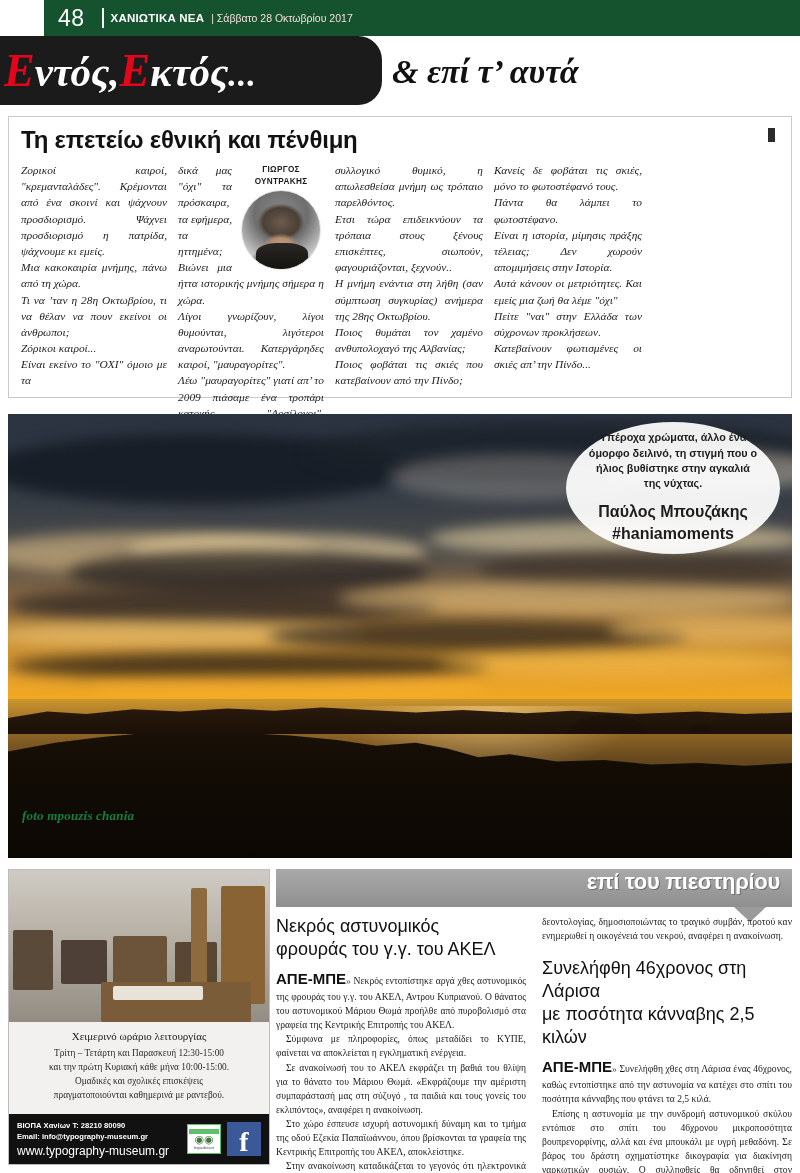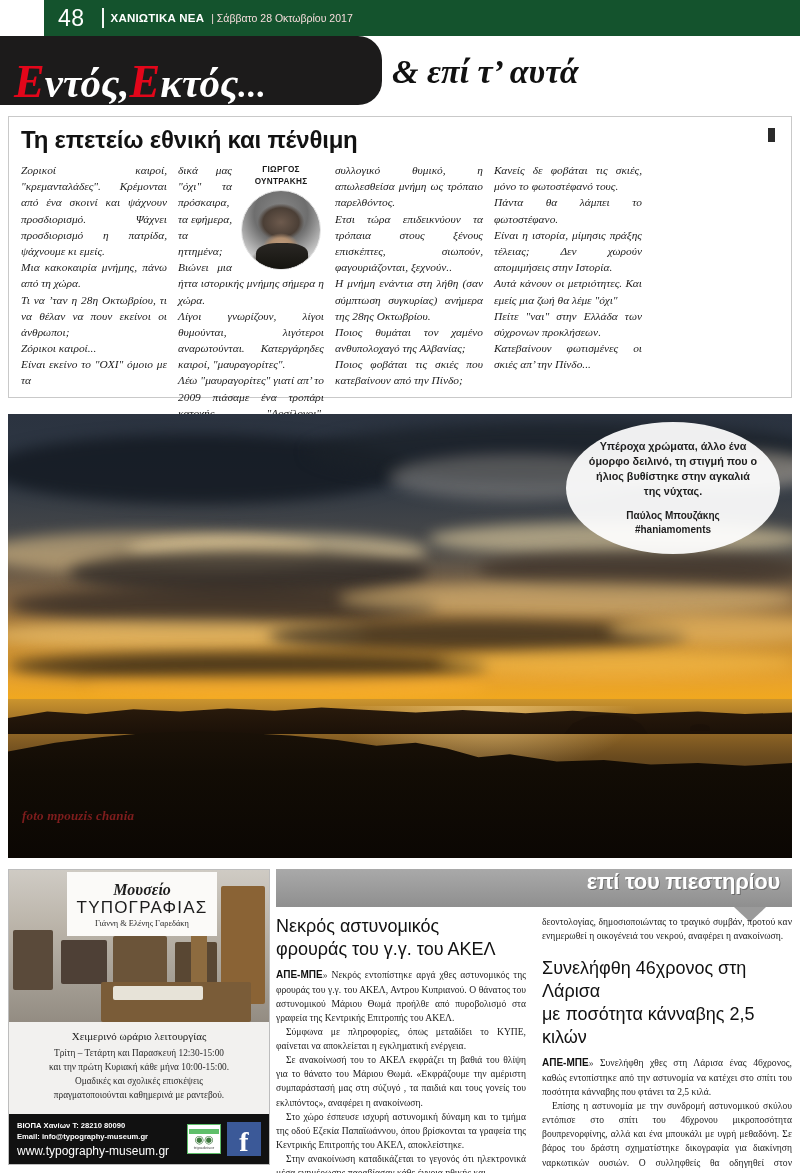--- a/index.html
+++ b/index.html
@@ -26,21 +26,21 @@
   .paper-name {
     color:#ffffff; font-size:11.5px; font-weight:bold; letter-spacing:0.2px;
   }
   .top-date { color:#f6dcdc; font-size:10.5px; font-weight:400; }
 
   
   .masthead-wrap { position:absolute; left:0; top:36px; width:800px; height:72px; }
   .masthead-black {
     position:absolute; left:0; top:0; width:382px; height:69px;
     background:#1c1b1b; border-radius:0 24px 24px 0;
-    display:flex; align-items:flex-end; padding-left:14px;
+    display:flex; align-items:center; padding-left:4px;
   }
   .mh-text {
     font-family:"Liberation Serif", serif; font-style:italic; font-weight:bold;
     font-size:41px; line-height:1; white-space:nowrap;
   }
   .mh-cap { color:#e2061a; font-size:46px; }
   .mh-white { color:#ffffff; }
   .mh-dots { color:#ffffff; letter-spacing:1px; font-size:34px; }
   .masthead-rest {
     position:absolute; left:392px; top:0; height:72px;
@@ -149,34 +149,34 @@
     background:#130c05;
     clip-path: polygon(0% 100%, 10% 52%, 28% 22%, 52% 10%, 76% 22%, 92% 54%, 100% 100%);
   }
   .islet-small {
     position:absolute; left:682px; top:310px; width:20px; height:7px;
     background:#130c05; border-radius:50% 50% 0 0;
   }
   .photo-credit {
     position:absolute; left:22px; top:808px;
     font-family:"Liberation Serif", serif; font-style:italic; font-weight:bold;
-    font-size:13px; color:#7f1d1d; letter-spacing:.2px;
+    font-size:13px; color:#15803d; letter-spacing:.2px;
   }
   .bubble {
     position:absolute; left:566px; top:422px; width:214px; height:132px;
     background:rgba(255,255,255,.93); border-radius:50%;
     display:flex; flex-direction:column; justify-content:center; align-items:center;
     text-align:center; padding:12px 22px;
   }
   .bubble-text {
     font-size:10.8px; line-height:1.4; color:#1d1d1d; font-weight:bold;
     font-family:"Liberation Sans", sans-serif;
   }
   .bubble-author {
-    margin-top:10px; font-size:10px; line-height:1.4; color:#1d1d1d;
+    margin-top:10px; font-size:16px; line-height:1.4; color:#1d1d1d;
     font-weight:bold; font-family:"Liberation Sans", sans-serif;
   }
 
   
   .ad {
     position:absolute; left:8px; top:869px; width:262px; height:296px;
     border:1px solid #bdbdbd; background:#f2f1ef; overflow:hidden;
   }
   .ad-photo {
     position:absolute; left:0; top:0; width:260px; height:152px;
@@ -269,21 +269,21 @@
     font-family:"Liberation Sans", sans-serif; font-size:18px; color:#111;
     line-height:1.28; margin-bottom:7px; font-weight:400;
   }
   .press-body {
     font-family:"Liberation Serif", serif; font-size:9.6px; line-height:1.47;
     color:#1c1c1c; text-align:justify;
   }
   .press-body p { margin:0; text-indent:10px; }
   .press-body p.first { text-indent:0; }
   .agency {
-    font-family:"Liberation Sans", sans-serif; font-weight:bold; font-size:10px;
+    font-family:"Liberation Sans", sans-serif; font-weight:bold; font-size:15px;
     color:#111;
   }
   .agency-sep { color:#555; }
   .press-h2 {
     font-family:"Liberation Sans", sans-serif; font-size:18px; color:#111;
     line-height:1.28; margin:14px 0 7px; font-weight:400;
   }
 </style>
 </head>
 <body>
@@ -367,25 +367,20 @@
   <div class="ad">
     <div class="ad-photo">
       <div class="ad-press" style="left:4px;top:60px;width:40px;height:60px;background:#5a4a3a;"></div>
       <div class="ad-press" style="left:52px;top:70px;width:46px;height:44px;background:#4e4036;"></div>
       <div class="ad-press" style="left:104px;top:66px;width:54px;height:52px;background:#6b5439;"></div>
       <div class="ad-press" style="left:166px;top:72px;width:42px;height:44px;background:#594733;"></div>
       <div class="ad-press" style="left:182px;top:18px;width:16px;height:110px;background:#8d6b3f;"></div>
       <div class="ad-press" style="left:212px;top:16px;width:44px;height:118px;background:#8a6335;"></div>
       <div class="ad-press" style="left:92px;top:112px;width:150px;height:40px;background:#7a5c38;"></div>
       <div class="ad-press" style="left:104px;top:116px;width:90px;height:14px;background:#e7e3d8;"></div>
-      <div class="ad-logo">
-        <div class="ad-logo-1">Μουσείο</div>
-        <div class="ad-logo-2">ΤΥΠΟΓΡΑΦΙΑΣ</div>
-        <div class="ad-logo-3">Γιάννη &amp; Ελένης Γαρεδάκη</div>
-      </div>
     </div>
     <div class="ad-hours">
       <div class="ad-hours-title">Χειμερινό ωράριο λειτουργίας</div>
       <div class="ad-hours-line">Τρίτη – Τετάρτη και Παρασκευή 12:30-15:00</div>
       <div class="ad-hours-line">και την πρώτη Κυριακή κάθε μήνα 10:00-15:00.</div>
       <div class="ad-hours-line">Ομαδικές και σχολικές επισκέψεις</div>
       <div class="ad-hours-line">πραγματοποιούνται καθημερινά με ραντεβού.</div>
     </div>
     <div class="ad-footer">
       <div class="ad-contact">

